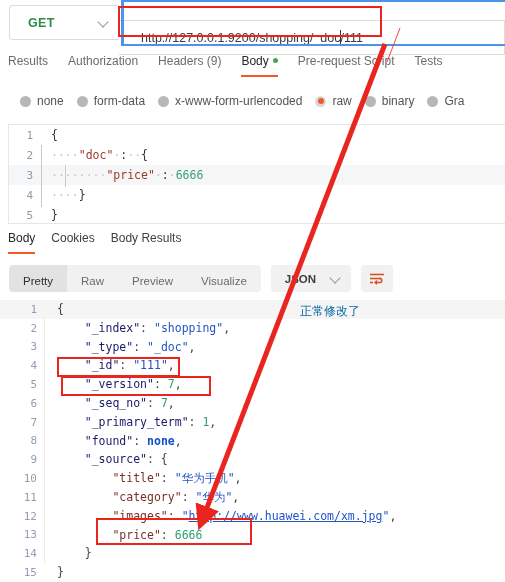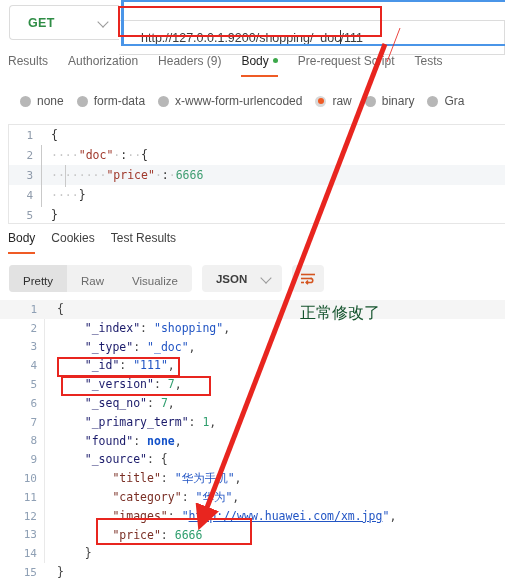--- a/index.html
+++ b/index.html
@@ -329,23 +329,23 @@
 
   
   .red-box {
     position: absolute;
     border: 2.5px solid #e8251f;
     pointer-events: none;
     background: transparent;
   }
   .ann-text {
     position: absolute;
-    color: #14532d;
+    color: #0369a1;
     font-family: Liberation Sans, sans-serif;
-    font-size: 16px;
+    font-size: 12px;
     white-space: nowrap;
   }
   .arrow-svg {
     position: absolute;
     left: 0; top: 0;
     width: 505px; height: 582px;
     pointer-events: none;
   }
 </style>
 </head>
@@ -420,32 +420,35 @@
       </div>
       <div class="req-line">
         <div class="req-gutter">5</div>
         <div class="req-code"><span class="rp">}</span></div>
       </div>
     </div>
 
   <div class="resp-tabs">
     <div class="resp-tab active"><span>Body</span></div>
     <div class="resp-tab"><span>Cookies</span></div>
-    <div class="resp-tab"><span>Test Results</span></div>
+    <div class="resp-tab"><span>Body Results</span></div>
   </div>
 
   <div class="toolbar">
     <div class="seg-group">
       <div class="seg active">
           <span>Pretty</span>
         </div>
       <div class="seg">
           <span>Raw</span>
         </div>
       <div class="seg">
+          <span>Preview</span>
+        </div>
+      <div class="seg">
           <span>Visualize</span>
         </div>
     </div>
     <div class="fmt-select">
       <span class="fmt-label">JSON</span>
       <span class="chev"></span>
     </div>
     <div class="wrap-btn">
       <svg width="16" height="14" viewBox="0 0 16 14">
         <line x1="1" y1="2.5" x2="15" y2="2.5" stroke="#d4541f" stroke-width="1.6"></line>

